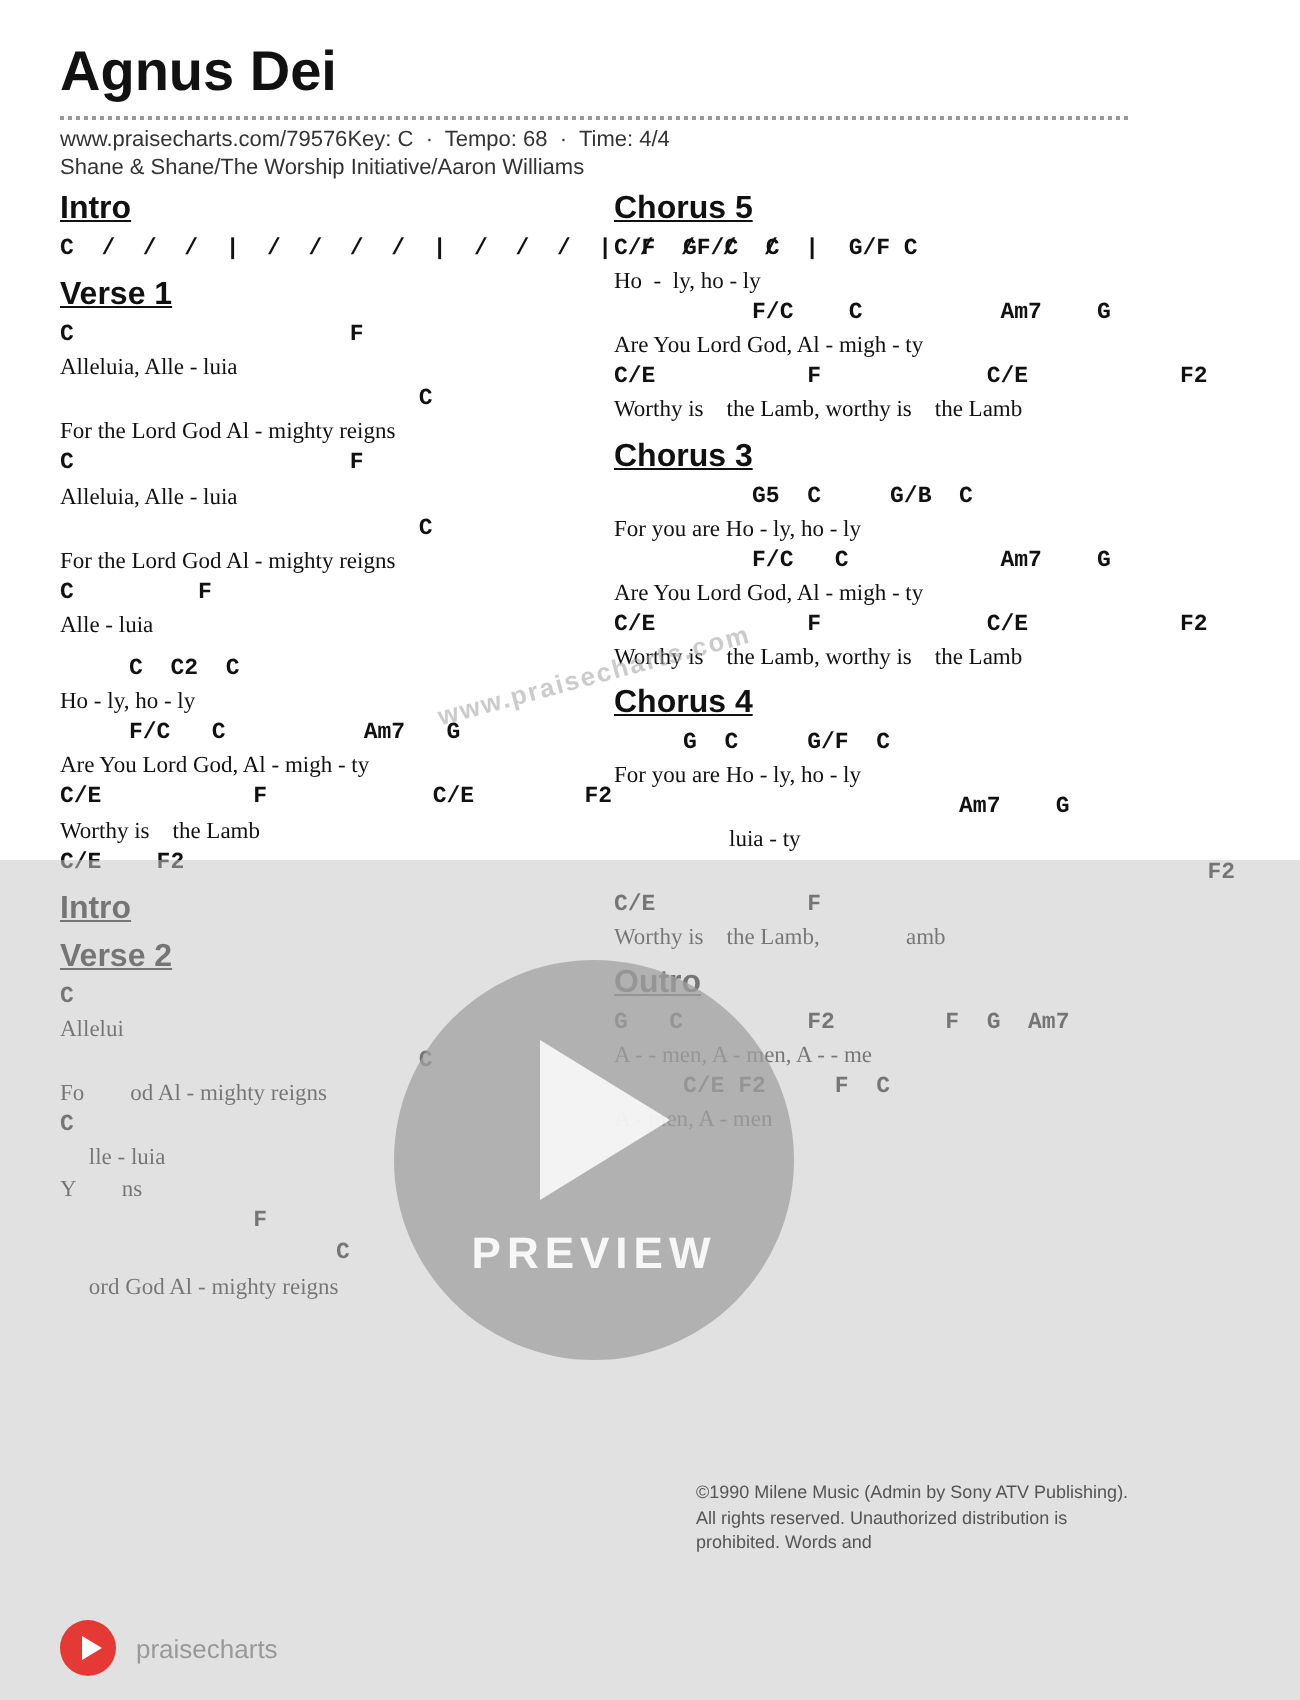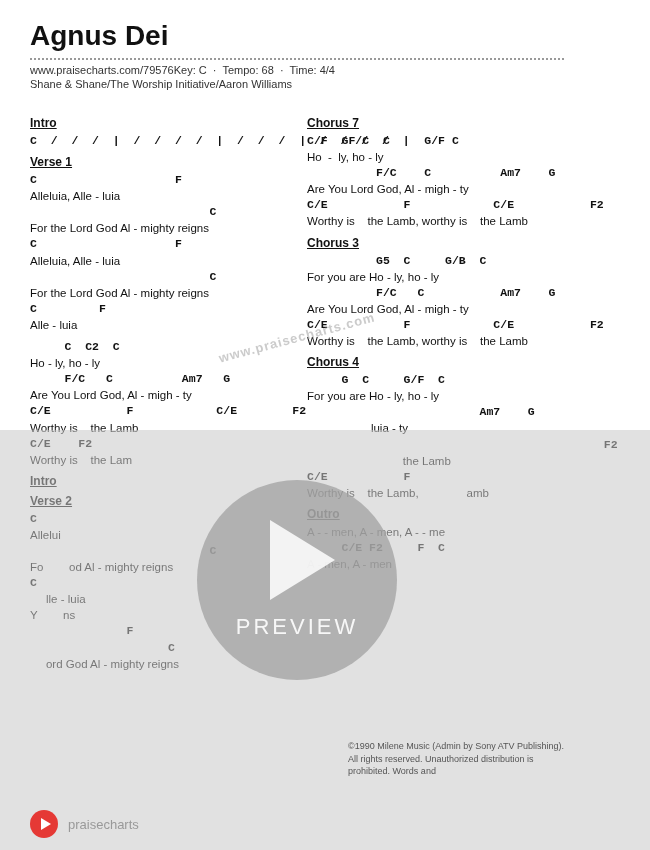--- a/index.html
+++ b/index.html
@@ -38,61 +38,61 @@
       display: flex;
       justify-content: flex-start;
       font-size: 11px;
       color: #333;
       margin-bottom: 2px;
     }
 
     .artist-row {
       font-size: 11px;
       color: #333;
-      margin-bottom: 26px;
+      margin-bottom: 6px;
     }
 
     .content-area {
       display: flex;
       gap: 20px;
     }
 
     .col-left {
       flex: 1;
       min-width: 0;
     }
 
     .col-right {
       flex: 1;
       min-width: 0;
     }
 
     .section-title {
       font-weight: bold;
-      font-size: 12px;
+      font-size: 16px;
       text-decoration: underline;
       margin-bottom: 3px;
       margin-top: 8px;
     }
 
     .section-title:first-child {
       margin-top: 0;
     }
 
     .chord-line {
       font-family: 'Courier New', Courier, monospace;
       font-size: 11.5px;
       font-weight: bold;
       white-space: pre;
       line-height: 1.4;
       color: #111;
     }
 
     .lyric-line {
-      font-family: Liberation Sans, sans-serif;
+      font-family: Liberation Serif, serif;
       font-size: 11.5px;
       white-space: pre;
       line-height: 1.4;
       color: #111;
     }
 
     .section-block {
       margin-bottom: 6px;
     }
 
@@ -132,21 +132,21 @@
       height: 0;
       border-top: 40px solid transparent;
       border-bottom: 40px solid transparent;
       border-left: 65px solid rgba(255,255,255,0.85);
       margin-bottom: 8px;
       margin-left: 10px;
     }
 
     .preview-label {
       font-size: 22px;
-      font-weight: normal;
+      font-weight: bold;
       color: rgba(255,255,255,0.9);
       letter-spacing: 3px;
       margin-top: 6px;
     }
 
     
     .gray-overlay {
       position: absolute;
       top: 430px;
       left: 0;
@@ -249,21 +249,20 @@
           <div class="lyric-line">Alle - luia</div>
         </div>
         <div class="section-block">
           <div class="chord-line">     C  C2  C</div>
           <div class="lyric-line">Ho - ly, ho - ly</div>
           <div class="chord-line">     F/C   C          Am7   G</div>
           <div class="lyric-line">Are You Lord God, Al - migh - ty</div>
           <div class="chord-line">C/E           F            C/E        F2</div>
           <div class="lyric-line">Worthy is    the Lamb</div>
           <div class="chord-line">C/E    F2</div>
-          <div class="lyric-line">Worthy is    the Lam</div>
         </div>
         <div class="section-block">
           <div class="section-title">Intro</div>
         </div>
         <div class="section-block">
           <div class="section-title">Verse 2</div>
           <div class="chord-line">C</div>
           <div class="lyric-line">Allelui</div>
           <div class="chord-line">                          C</div>
           <div class="lyric-line">Fo        od Al - mighty reigns</div>
@@ -271,21 +270,21 @@
           <div class="lyric-line">     lle - luia</div>
           <div class="lyric-line">Y        ns</div>
           <div class="chord-line">              F</div>
           <div class="chord-line">                    C</div>
           <div class="lyric-line">     ord God Al - mighty reigns</div>
         </div>
       </div>
 
     <div class="col-right" id="right-col">
         <div class="section-block">
-          <div class="section-title">Chorus 7</div>
+          <div class="section-title">Chorus 5</div>
           <div class="chord-line">C/F  GF/C  C     G/F C</div>
           <div class="lyric-line">Ho  -  ly, ho - ly</div>
           <div class="chord-line">          F/C    C          Am7    G</div>
           <div class="lyric-line">Are You Lord God, Al - migh - ty</div>
           <div class="chord-line">C/E           F            C/E           F2</div>
           <div class="lyric-line">Worthy is    the Lamb, worthy is    the Lamb</div>
         </div>
         <div class="section-block">
           <div class="section-title">Chorus 3</div>
           <div class="chord-line">          G5  C     G/B  C</div>
@@ -295,26 +294,26 @@
           <div class="chord-line">C/E           F            C/E           F2</div>
           <div class="lyric-line">Worthy is    the Lamb, worthy is    the Lamb</div>
         </div>
         <div class="section-block">
           <div class="section-title">Chorus 4</div>
           <div class="chord-line">     G  C     G/F  C</div>
           <div class="lyric-line">For you are Ho - ly, ho - ly</div>
           <div class="chord-line">                         Am7    G</div>
           <div class="lyric-line">                    luia - ty</div>
           <div class="chord-line">                                           F2</div>
-          <div class="lyric-line">                              the Lamb</div>
           <div class="chord-line">C/E           F</div>
           <div class="lyric-line">Worthy is    the Lamb,               amb</div>
         </div>
         <div class="section-block">
           <div class="section-title">Outro</div>
+          <div class="chord-line">G   C         F2        F  G  Am7</div>
           <div class="lyric-line">A - - men, A - men, A - - me</div>
           <div class="chord-line">     C/E F2     F  C</div>
           <div class="lyric-line">A - men, A - men</div>
         </div>
       </div>
 
   </div>
 
   <div class="gray-overlay"></div>
 

